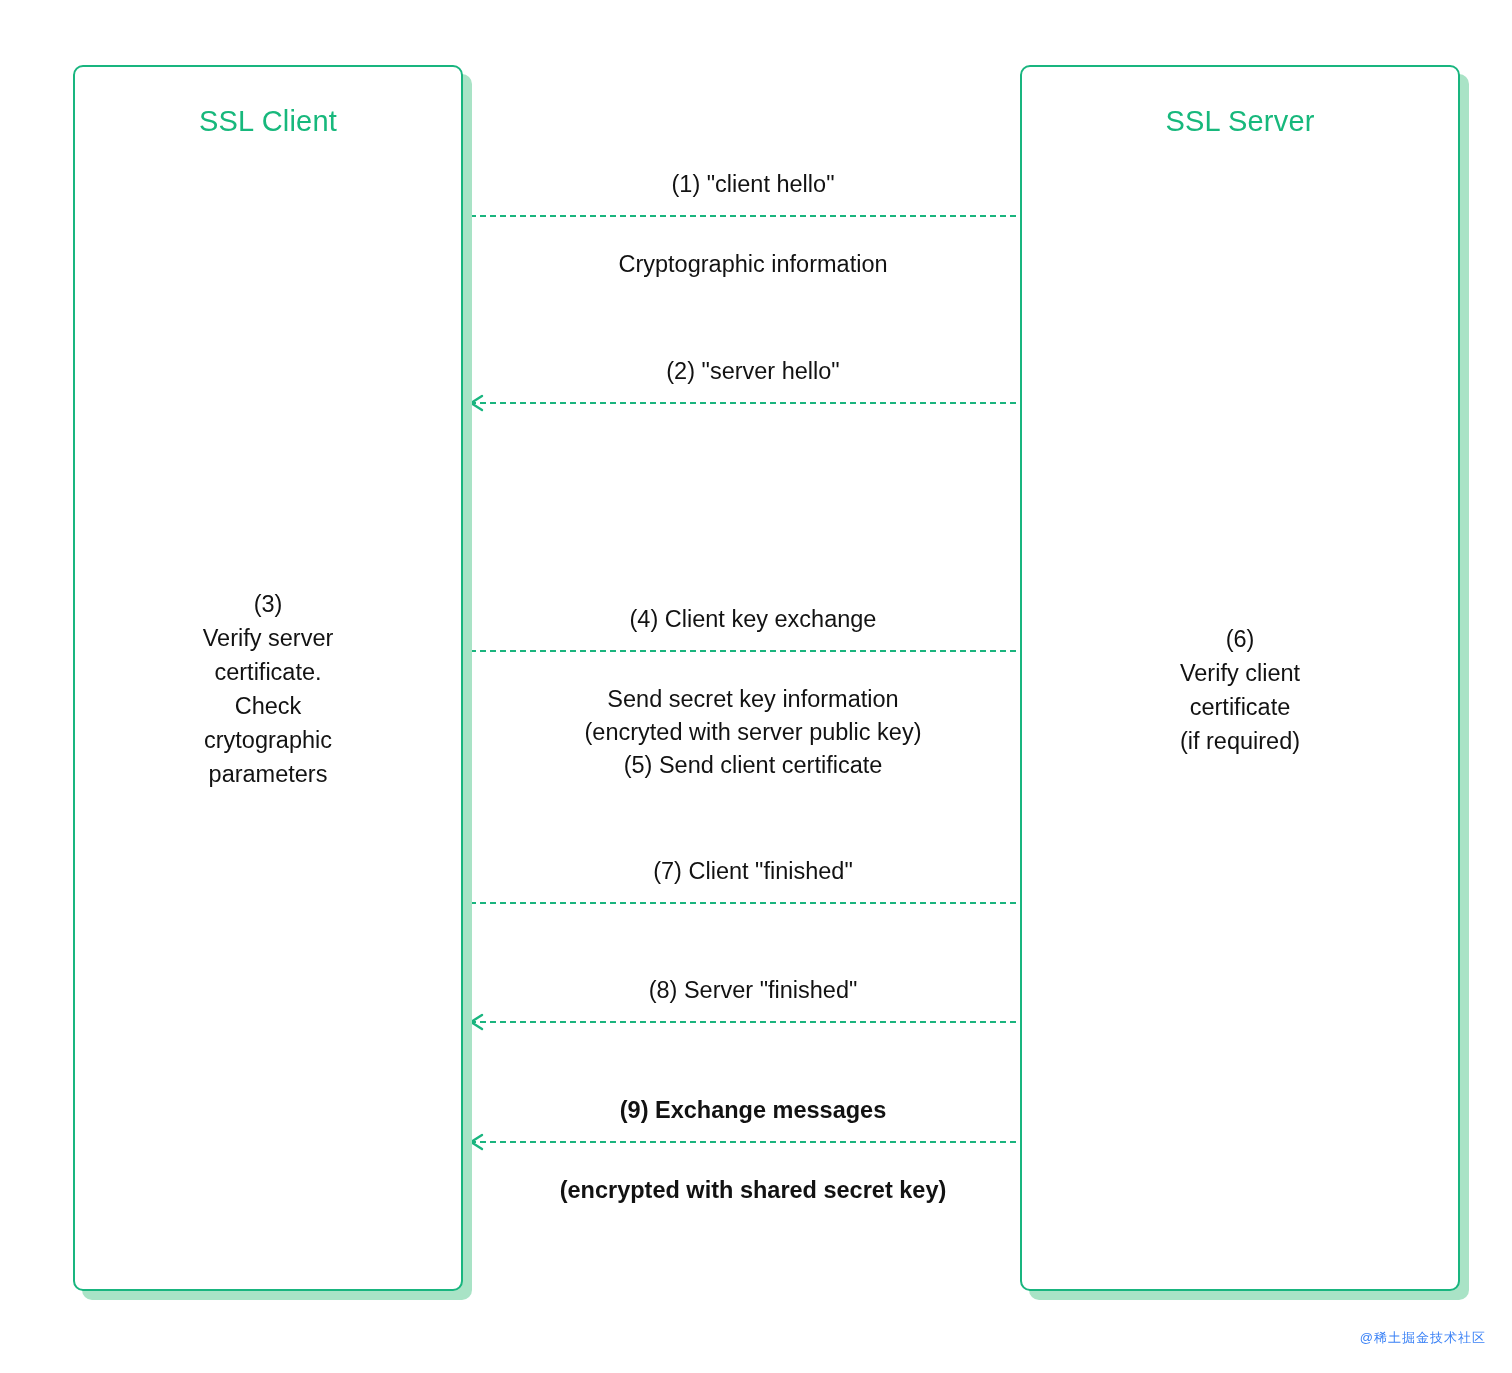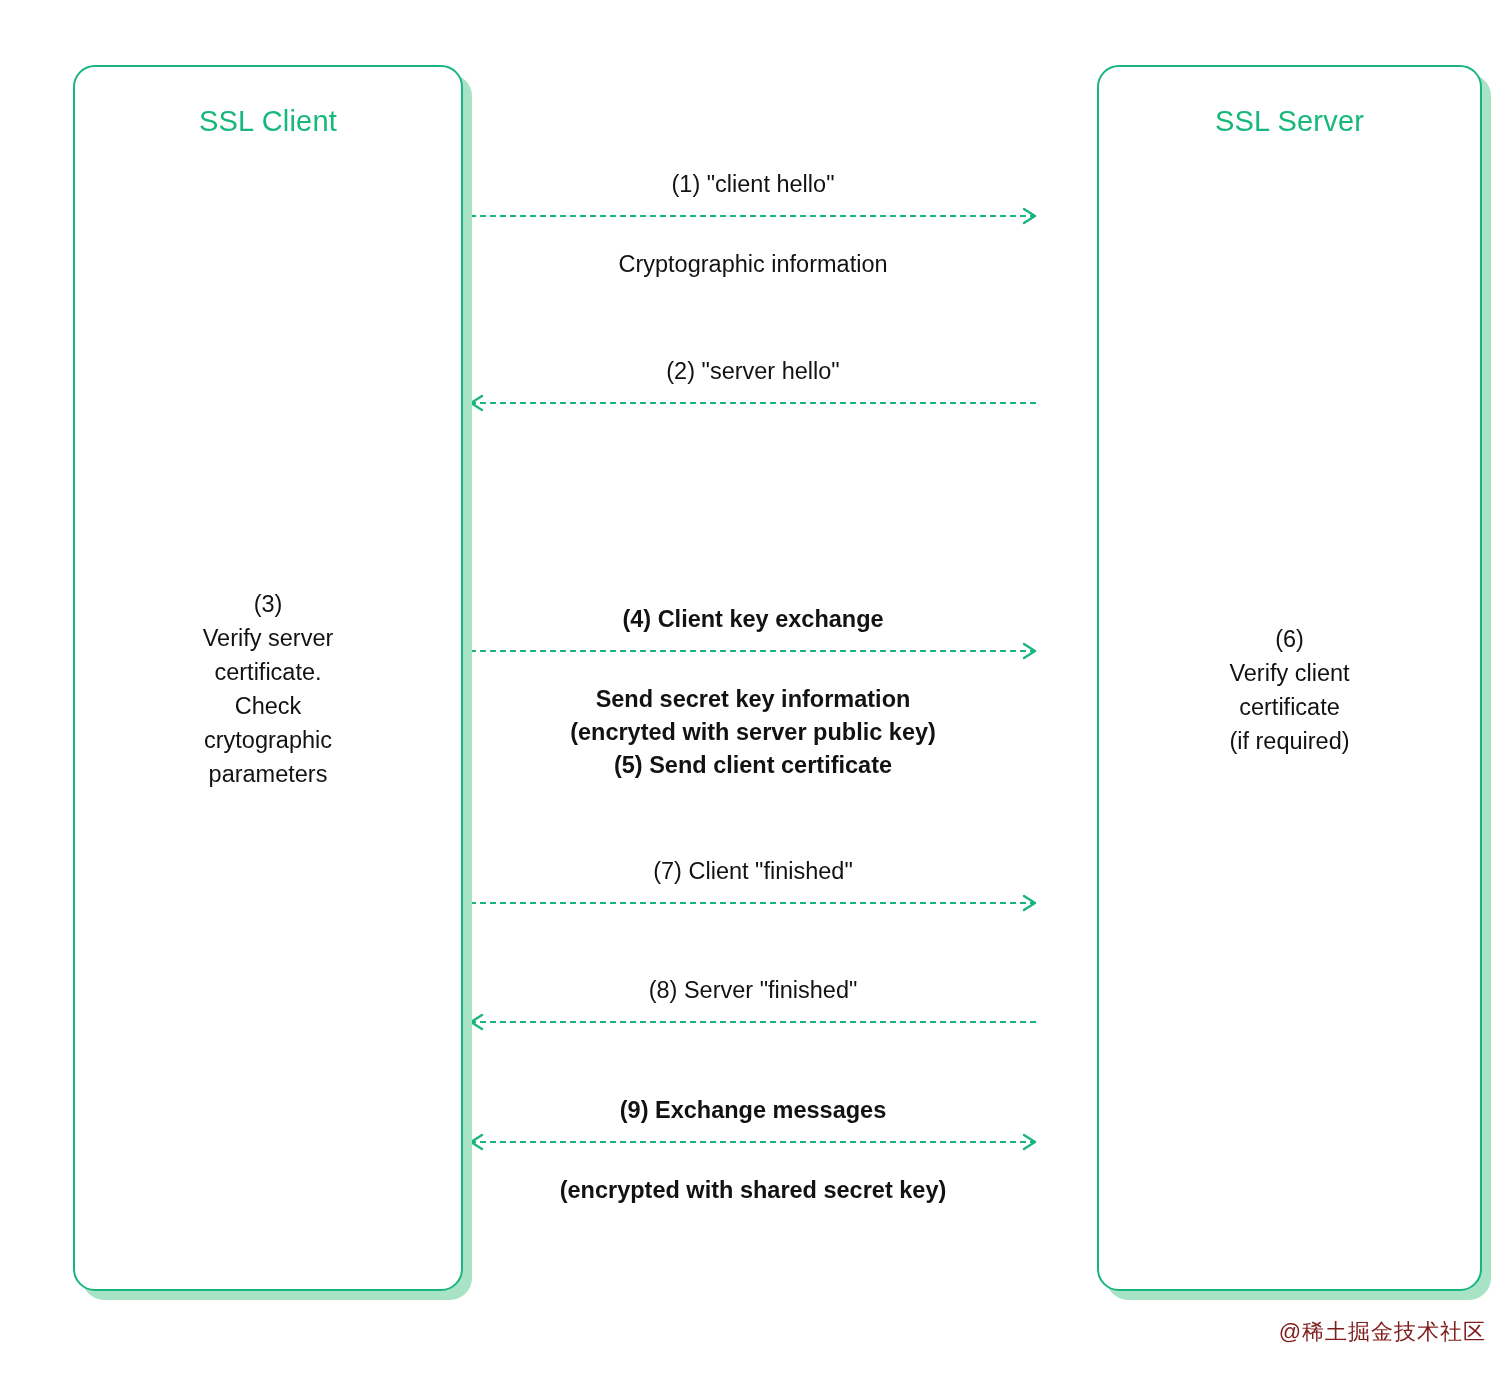--- a/index.html
+++ b/index.html
@@ -19,34 +19,34 @@
     background: #ffffff;
     overflow: hidden;
   }
 
   
   .party-box {
     position: absolute;
     box-sizing: border-box;
     background: #ffffff;
     border: 2.5px solid #19b57f;
-    border-radius: 22px;
+    border-radius: 10px;
     box-shadow: 9px 9px 0 0 #a9e3c6;
     z-index: 2;
   }
   #client-box {
     left: 73px;
     top: 65px;
     width: 390px;
     height: 1226px;
   }
   #server-box {
-    left: 1097px;
+    left: 1020px;
     top: 65px;
-    width: 385px;
+    width: 440px;
     height: 1226px;
   }
 
   .party-title {
     position: absolute;
     left: 0;
     right: 0;
     top: 38px;
     text-align: center;
     font-size: 29px;
@@ -109,22 +109,22 @@
   }
   .arrow-head svg { display: block; overflow: visible; }
   .head-right { right: -2px; }
   .head-left  { left: -2px; }
 
   
   #watermark {
     position: absolute;
     right: 26px;
     bottom: 26px;
-    font-size: 22px;
-    color: #7f1d1d;
+    font-size: 13px;
+    color: #3b82f6;
     letter-spacing: 1px;
     white-space: nowrap;
     z-index: 3;
   }
 </style>
 </head>
 <body>
 
 <div id="canvas">
 
@@ -163,21 +163,21 @@
         <div class="msg-top">(2)  "server hello"</div>
         <div class="arrow-wrap">
           <div class="arrow-line"></div>
           <div class="arrow-head head-left">
             <svg width="16" height="16" viewBox="0 0 16 16">
               <path d="M 14 1 L 3 8 L 14 15" fill="none" stroke="#19b57f" stroke-width="2.4" stroke-linecap="round" stroke-linejoin="round"></path>
             </svg>
           </div>
         </div>
       </div>
-      <div class="msg" style="top: 603px; font-weight: bold;">
+      <div class="msg" style="top: 603px;">
         <div class="msg-top">(4)  Client key exchange</div>
         <div class="arrow-wrap">
           <div class="arrow-line"></div>
           <div class="arrow-head head-right">
             <svg width="16" height="16" viewBox="0 0 16 16">
               <path d="M 2 1 L 13 8 L 2 15" fill="none" stroke="#19b57f" stroke-width="2.4" stroke-linecap="round" stroke-linejoin="round"></path>
             </svg>
           </div>
         </div>
         <div class="msg-bottom">Send secret key information

